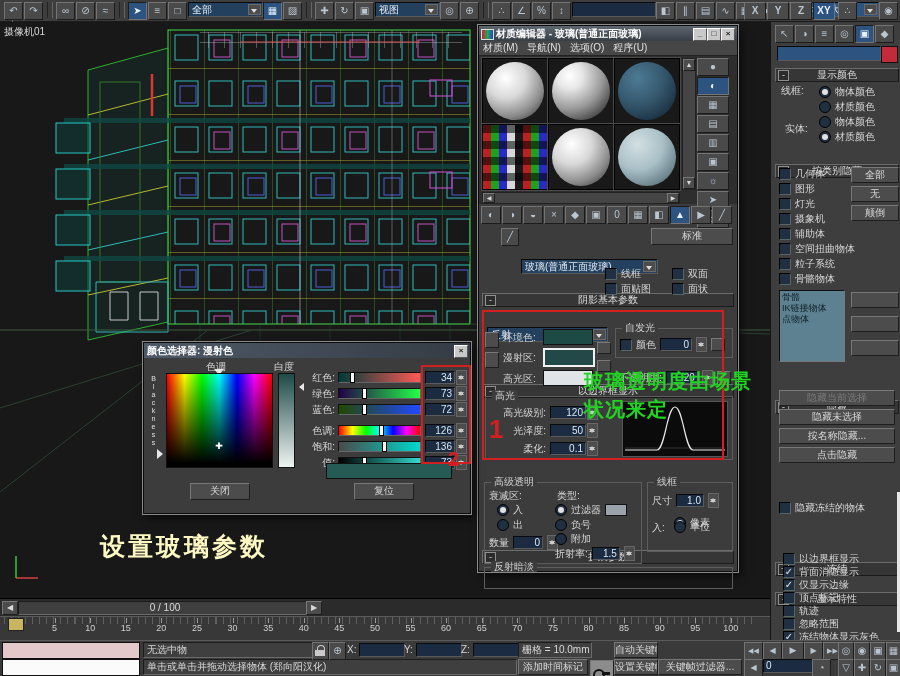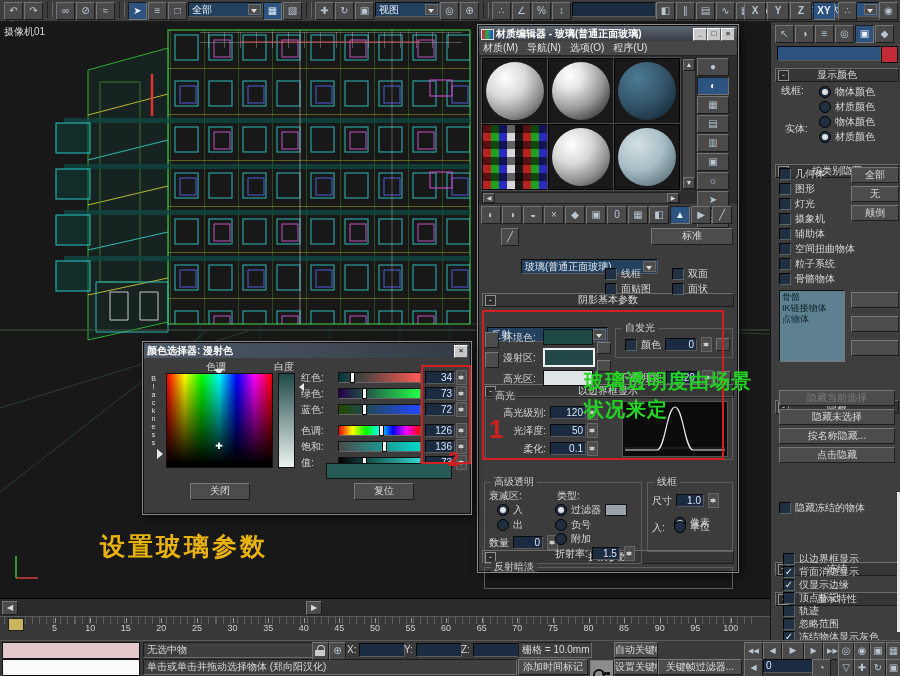--- a/index.html
+++ b/index.html
@@ -75,21 +75,21 @@
 .sph{position:absolute;inset:3px;border-radius:50%}
 .s-white{background:radial-gradient(circle at 34% 28%,#ffffff 0%,#d9d9d9 35%,#8a8a8a 68%,#1f1f1f 100%)}
 .s-white2{background:radial-gradient(circle at 30% 24%,#ffffff 0%,#e6e6e6 22%,#9a9a9a 55%,#2a2a2a 90%,#111 100%)}
 .s-blue{background:radial-gradient(circle at 34% 28%,#4d7a94 0%,#35586e 45%,#1c3242 80%,#0d1820 100%)}
 .s-pale{background:radial-gradient(circle at 34% 28%,#d3e0e3 0%,#a9bfc6 45%,#5d737c 85%,#26333a 100%)}
 .s-check{background:
   repeating-linear-gradient(0deg,rgba(0,0,0,0) 0 8px,rgba(0,0,0,.55) 8px 16px),
   repeating-linear-gradient(90deg,#b92222 0 8px,#1fa01f 8px 16px,#2a2ac0 16px 24px,#d8d8d8 24px 32px,#191919 32px 40px)}
 
 .ch{display:flex;align-items:center;height:13px;margin-bottom:3px}
-.ch .cl{width:34px;font-size:10px;margin-right:3px;flex:none}
+.ch .cl{width:34px;text-align:right;font-size:10px;margin-right:3px;flex:none}
 .trk{flex:1;height:9px;border:1px solid;border-color:#111 #666 #666 #111;position:relative}
 .ntc{position:absolute;top:-1px;bottom:-1px;width:3px;background:#fff;border:1px solid #000}
 .ch:nth-of-type(1) .trk{background:linear-gradient(90deg,#003a38,#ff5a55)}
 .ch:nth-of-type(2) .trk{background:linear-gradient(90deg,#220048,#22ff48)}
 .ch:nth-of-type(3) .trk{background:linear-gradient(90deg,#224900,#2249ff)}
 .ch:nth-of-type(4) .trk{background:linear-gradient(90deg,#f00,#ff0,#0f0,#0ff,#00f,#f0f,#f00)}
 .ch:nth-of-type(5) .trk{background:linear-gradient(90deg,#4a4a4a,#00d8cc)}
 .ch:nth-of-type(6) .trk{background:linear-gradient(90deg,#000,#32d8cc)}
 .ch:nth-of-type(1) .ntc{left:13%}.ch:nth-of-type(2) .ntc{left:29%}.ch:nth-of-type(3) .ntc{left:28%}
 .ch:nth-of-type(4) .ntc{left:49%}.ch:nth-of-type(5) .ntc{left:53%}.ch:nth-of-type(6) .ntc{left:29%}
@@ -187,20 +187,21 @@
           <path d="M450 302V348"></path>
         </g>
       <path d="M16 556H38" stroke="#d04040" stroke-width="1.5"></path>
         <path d="M16 556V534" stroke="#3cc43c" stroke-width="1.5"></path>
     </svg>
     <div class="a lbl" style="left:4px;top:3px;color:#d9d9d9">摄像机01</div>
   </div>
 
   <div class="a" style="left:0;top:598px;width:770px;height:18px;background:#2b2b2b;border-top:1px solid #000">
     <div class="btn a g-lf" style="left:2px;top:2px;width:14px;height:12px;line-height:11px;font-size:8px"></div>
+    <div class="sunk a" style="left:18px;top:2px;width:286px;height:12px;text-align:center;line-height:12px"><span>0 / 100</span></div>
     <div class="btn a g-rt" style="left:306px;top:2px;width:14px;height:12px;line-height:11px;font-size:8px"></div>
   </div>
 
   <div id="ruler" class="a" style="left:0;top:616px;width:770px;height:24px">
     <div class="minor"></div>
     <div id="ticks">
         <span class="tk">0</span>
         <span class="tk">5</span>
         <span class="tk">10</span>
         <span class="tk">15</span>
@@ -485,21 +486,21 @@
     <span class="lbl a" style="left:24px;top:305px">环境色:</span>
     <div class="a" style="left: 64px; top: 303px; width: 48px; height: 14px; border: 1px solid rgb(17, 17, 17); background: rgb(29, 74, 69);"></div>
     <span class="lbl a" style="left:24px;top:325px">漫射区:</span>
     <div class="a" style="left: 64px; top: 322px; width: 48px; height: 15px; border: 2px solid rgb(242, 242, 242); background: rgb(34, 73, 72);"></div>
     <span class="lbl a" style="left:24px;top:346px">高光区:</span>
     <div class="a" style="left: 64px; top: 344px; width: 48px; height: 14px; border: 1px solid rgb(17, 17, 17); background: rgb(223, 228, 232);"></div>
     <div class="btn a" style="left:118px;top:316px;width:12px;height:10px"></div>
     <div class="btn a" style="left:118px;top:334px;width:12px;height:10px"></div>
     <div class="grp" style="left:136px;top:302px;width:116px;height:28px">
       <span class="gt">自发光</span>
-      <div class="rrow" style="margin:8px 0 0 9px">
+      <div class="rrow" style="margin:8px 0 0 4px">
           <span class="chk"></span>
           <span>颜色</span>
           <span class="fld" style="width:26px;height:11px;text-align:right"><span>0</span></span>
           <span class="spin"></span>
           <span class="btn" style="width:12px;height:11px;display:inline-block"></span>
         </div>
     </div>
     <div class="a rrow" style="left:140px;top:344px">
       <span class="lbl">不透明度:</span>
       <span class="fld" style="width:26px;height:11px;text-align:right"><span>20</span></span>
@@ -662,15 +663,15 @@
     <div class="btn" style="position:absolute;left:46px;top:140px;width:58px;height:15px;line-height:14px"><span>关闭</span></div>
     <div class="btn" style="position:absolute;left:210px;top:140px;width:58px;height:15px;line-height:14px"><span>复位</span></div>
   </div>
 
   <div class="redbox" style="left:482px;top:310px;width:238px;height:146px"></div>
   <div class="redbox" style="left:421px;top:365px;width:46px;height:95px"></div>
   <div class="note" style="left:489px;top:414px;color:#d21f1f;font-size:26px">1</div>
   <div class="note" style="left:448px;top:448px;color:#d21f1f;font-size:20px">2</div>
   <div class="note" style="left:584px;top:368px;color:#22d422;font-size:20px">玻璃透明度由场景</div>
   <div class="note" style="left:584px;top:396px;color:#22d422;font-size:20px">状况来定</div>
-  <div class="note" style="left:100px;top:530px;color:#eab308;font-size:25px;letter-spacing:3px">设置玻璃参数</div>
+  <div class="note" style="left:100px;top:530px;color:#fef9c3;font-size:25px;letter-spacing:3px">设置玻璃参数</div>
 
 </div>
 
 </body></html>

